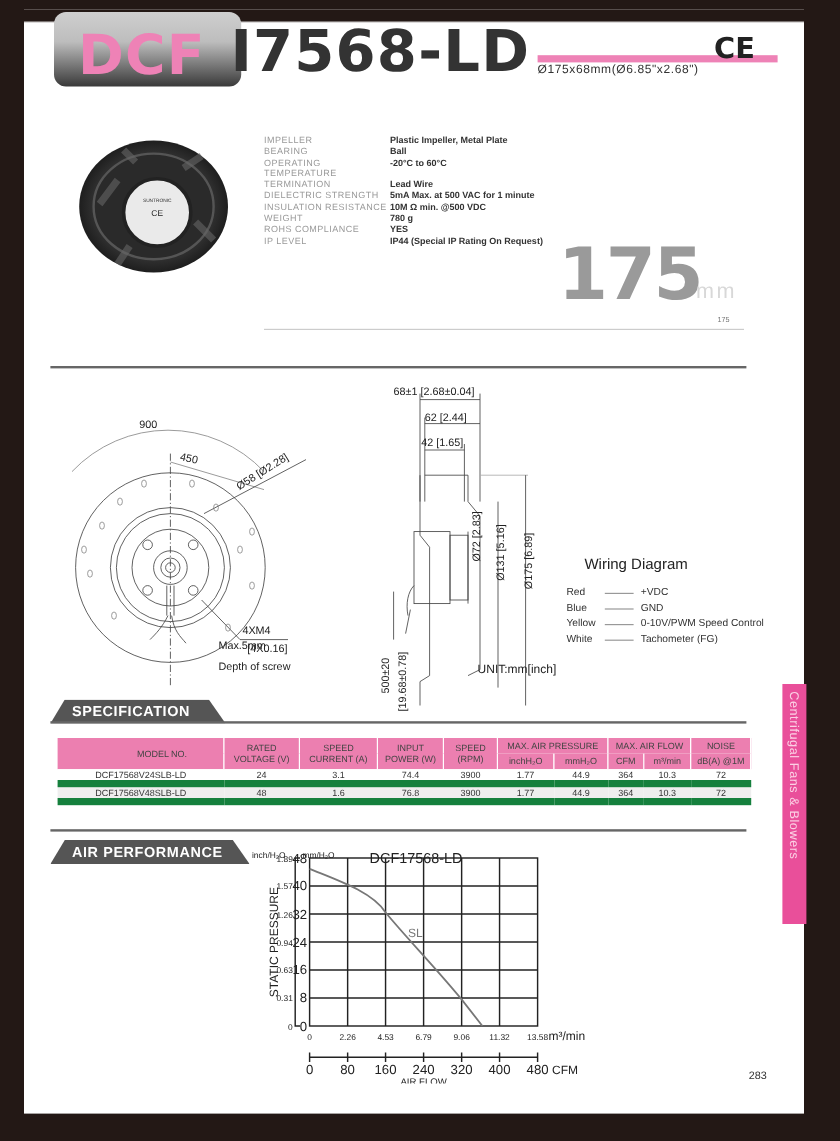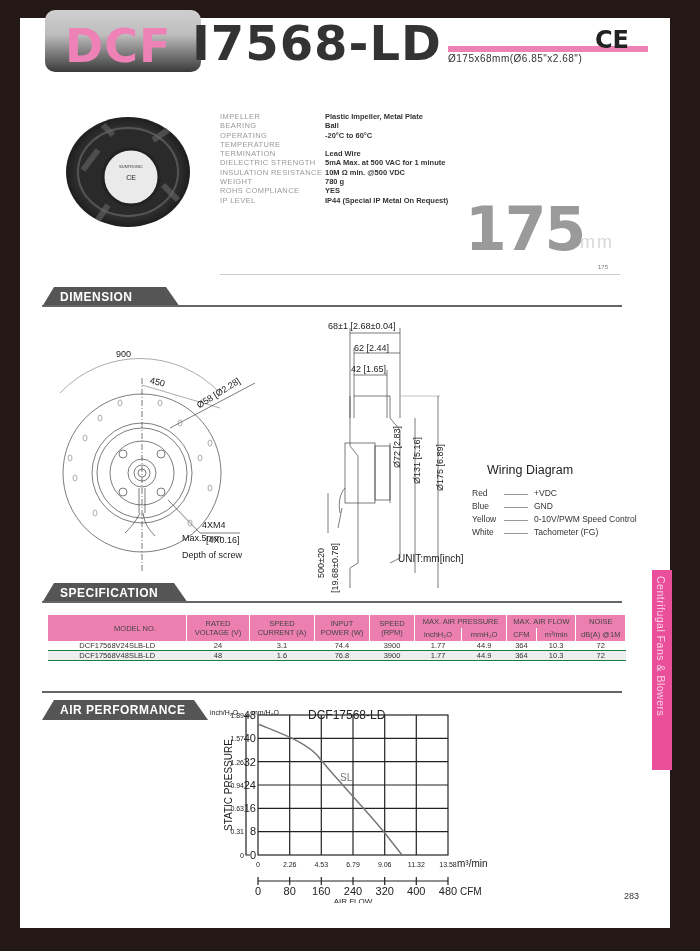--- a/index.html
+++ b/index.html
@@ -25,21 +25,21 @@
   .sec-line{position:absolute;height:2px;background:#666;}
   .drawing{position:absolute;}
   .dlabel{position:absolute;font-size:9px;color:#222;white-space:nowrap;}
   .wiring{position:absolute;left:452px;top:455px;}
   .wiring-title{font-size:12.5px;color:#222;margin-bottom:10px;margin-left:15px;}
   .wrow{display:flex;font-size:8.5px;color:#333;line-height:13px;}
   .wcol{width:32px;}
   .wdash{width:24px;border-bottom:1px solid #999;height:7px;margin-right:6px;}
   .spec-table{position:absolute;left:28px;top:607px;width:578px;border-collapse:collapse;font-size:7.5px;color:#333;}
   .spec-table th{background:#ec7fb0;color:#444;font-weight:normal;border-right:1px solid #fff;padding:2px 1px;line-height:9px;}
-  .spec-table td{text-align:center;border-bottom:1px solid #15803d;padding:0;line-height:9px;}
+  .spec-table td{text-align:center;border-bottom:6px solid #15803d;padding:0;line-height:9px;}
   .spec-table tr.r1 td{background:#fff;}
   .spec-table tr.r2 td{background:#eee;}
   .side-tab{position:absolute;left:652px;top:570px;width:20px;height:200px;background:#e94f9a;}
   .side-tab span{position:absolute;left:3px;top:6px;writing-mode:vertical-rl;font-size:10.5px;color:#fbd0e4;letter-spacing:.5px;}
   .pageno{position:absolute;left:604px;top:883px;font-size:9px;color:#333;}
   .chart-title{position:absolute;left:288px;top:700px;font-size:12px;color:#222;}
   .chart{position:absolute;left:190px;top:695px;}
   .axl{font-size:8px;fill:#222;font-family:"Liberation Sans",sans-serif;}
 </style>
 </head>
@@ -106,30 +106,29 @@
     <div class="prop-row">
         <span class="prop-k">WEIGHT</span>
         <span class="prop-v">780 g</span>
       </div>
     <div class="prop-row">
         <span class="prop-k">ROHS COMPLIANCE</span>
         <span class="prop-v">YES</span>
       </div>
     <div class="prop-row">
         <span class="prop-k">IP LEVEL</span>
-        <span class="prop-v">IP44 (Special IP Metal On Request)</span>
+        <span class="prop-v">IP44 (Special IP Rating On Request)</span>
       </div>
   </div>
 
   <div class="big175">175</div>
   <div class="bigmm">mm</div>
   <div class="tiny175">175</div>
   <div class="hr-top"></div>
 
-  <div class="sec-tab" style="left:22px;top:279px;width:120px;">DIMENSION</div>
   <div class="sec-line" style="left:22px;top:297px;width:580px;"></div>
 
   <svg class="drawing" style="left:20px;top:340px;" width="250" height="240" viewBox="0 0 250 240">
     <g fill="none" stroke="#444" stroke-width="0.7">
       <circle cx="102" cy="125" r="79"></circle>
       <circle cx="102" cy="125" r="50"></circle>
       <circle cx="102" cy="125" r="45"></circle>
       <circle cx="102" cy="125" r="32"></circle>
       <circle cx="102" cy="125" r="14"></circle>
       <circle cx="102" cy="125" r="8"></circle>

